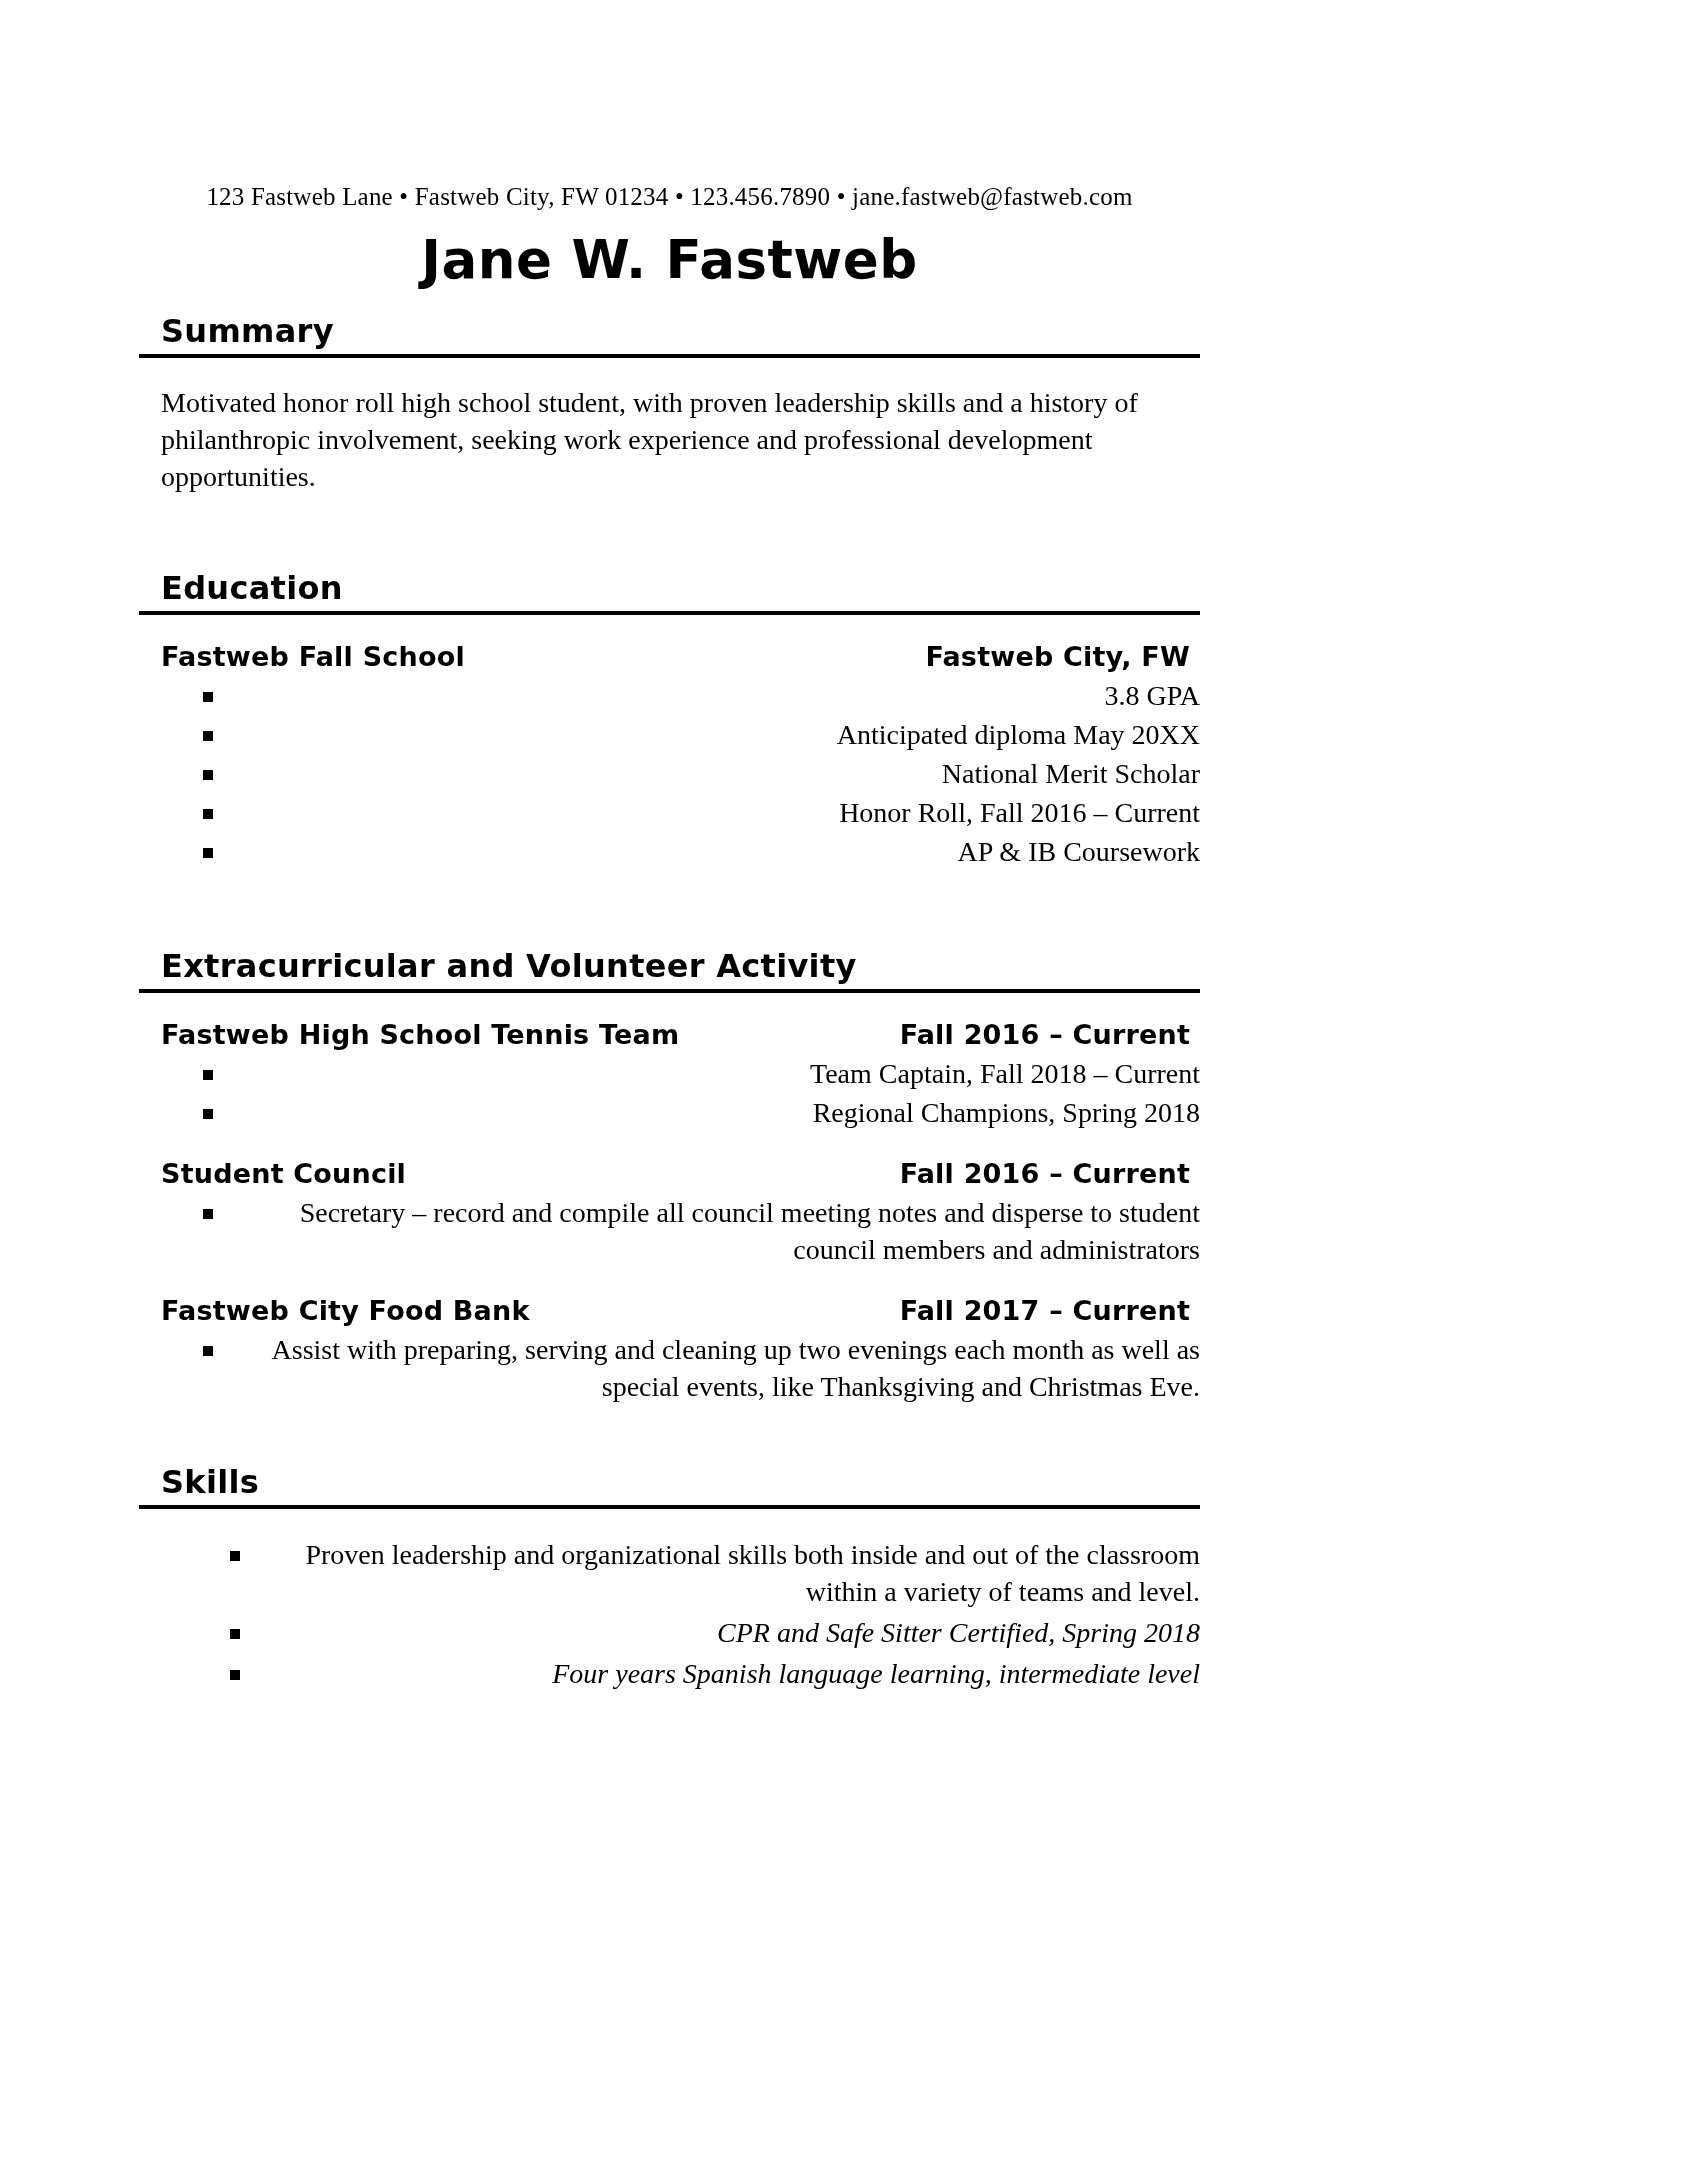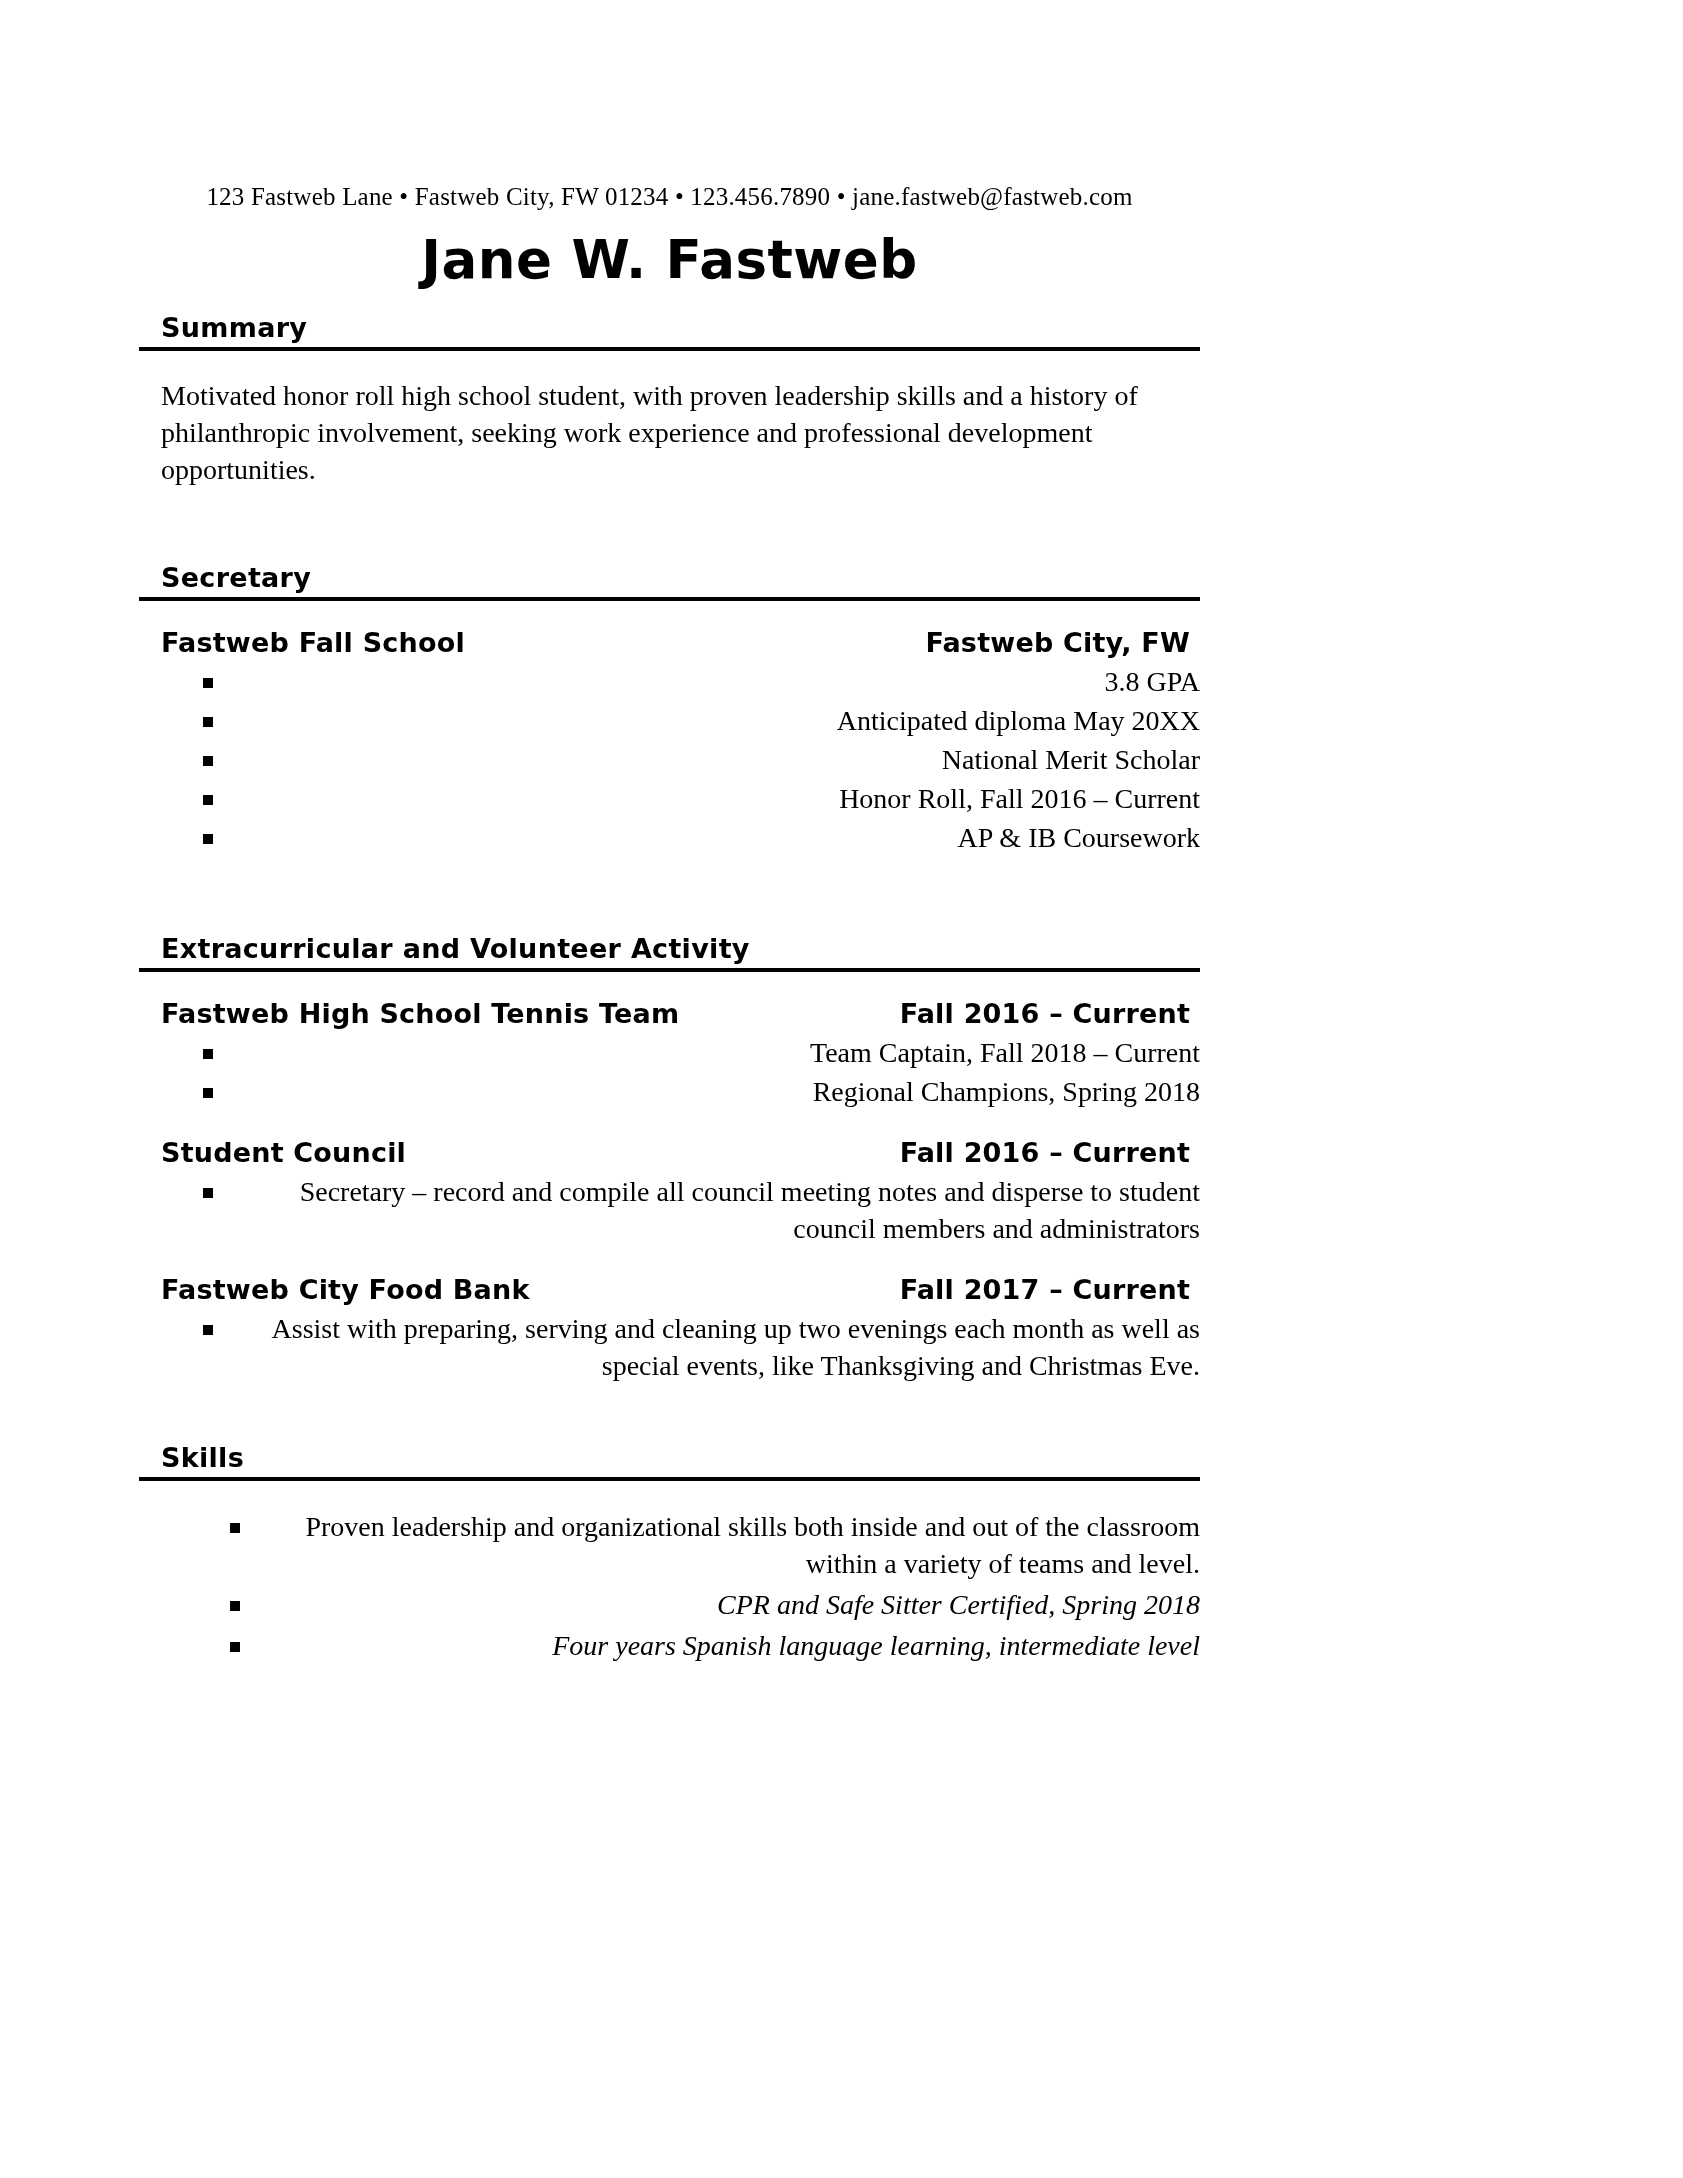--- a/index.html
+++ b/index.html
@@ -36,21 +36,21 @@
     font-size: 53px;
     letter-spacing: 0.5px;
     margin: 18px 0 22px 0;
   }
   .section {
     margin-top: 0;
   }
   .section-header {
     font-family: "DejaVu Sans", sans-serif;
     font-weight: bold;
-    font-size: 27px;
+    font-size: 32px;
     border-bottom: 4px solid #000000;
     padding: 0 0 4px 22px;
     margin: 0 0 0 0;
     letter-spacing: 0.3px;
   }
   .section-body {
     padding: 0 0 0 22px;
   }
   .para {
     font-family: "Liberation Serif", serif;
@@ -126,21 +126,21 @@
   <div class="section">
     <div class="section-header">Summary</div>
     <div class="section-body">
       <p class="para">Motivated honor roll high school student, with proven leadership skills and a history of philanthropic involvement, seeking work experience and professional development opportunities.</p>
     </div>
   </div>
 
   <div class="spacer-education"></div>
 
   <div class="section">
-    <div class="section-header">Secretary</div>
+    <div class="section-header">Education</div>
     <div class="section-body">
 
       <div class="entry">
         <div class="entry-head">
           <span class="left">Fastweb Fall School</span>
           <span class="right">Fastweb City, FW</span>
         </div>
         <ul class="bullets">
           <li>3.8 GPA</li>
           <li>Anticipated diploma May 20XX</li>

